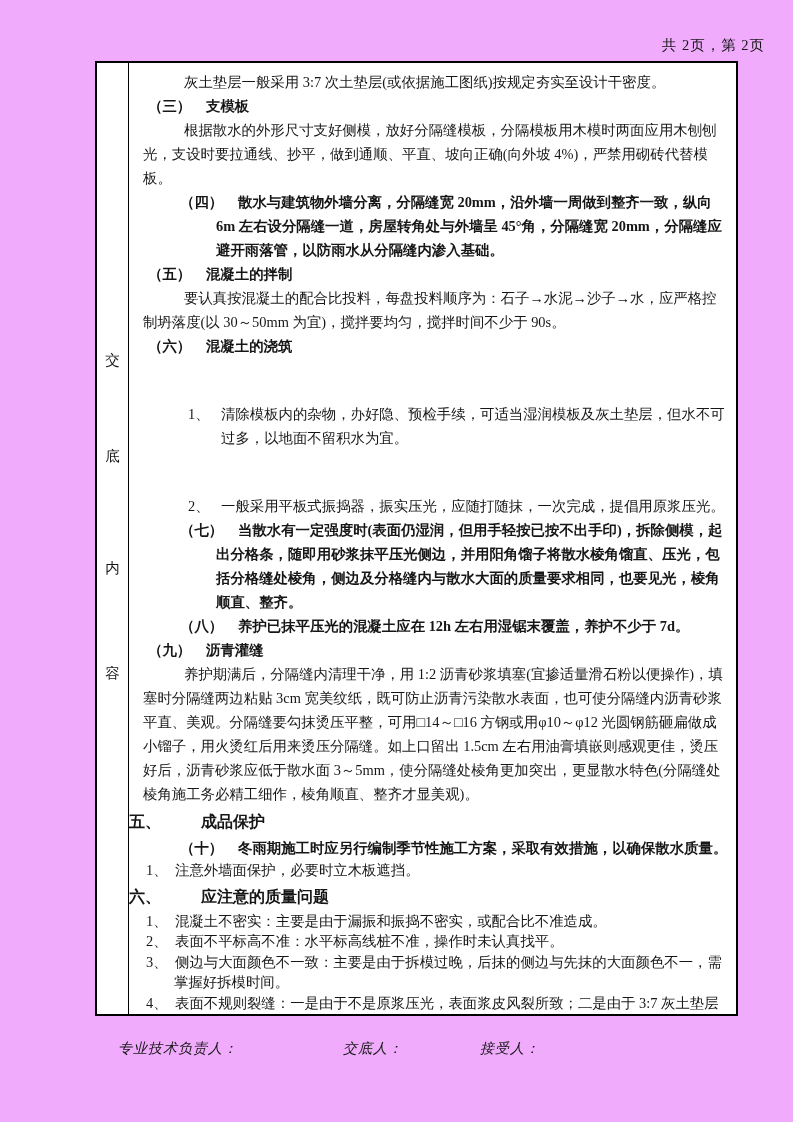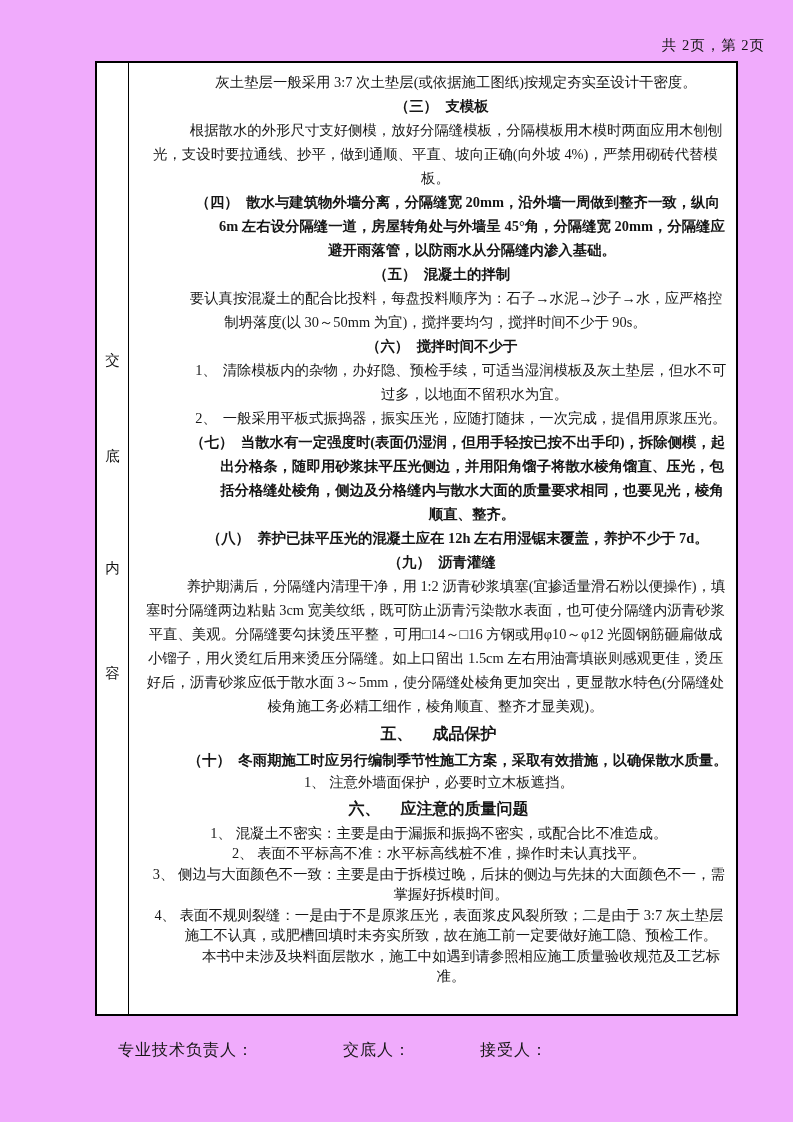--- a/index.html
+++ b/index.html
@@ -30,40 +30,40 @@
   .stub .c0{top:288px}
   .stub .c1{top:384px}
   .stub .c2{top:496px}
   .stub .c3{top:601px}
 
   .content{
     flex:1;box-sizing:border-box;
     padding:7px 8px 0 14px;
     overflow:hidden;
   }
-  .block{font-size:14.4px;line-height:24px;text-align:center;}
+  .block{font-size:14.4px;line-height:24px;}
   .block .marker{display:inline-block;text-indent:0;}
 
   .b-para{text-indent:41px;}
   .b-head{font-weight:bold;padding-left:5px;}
   .b-head .marker{width:58px;}
   .b-item{font-weight:bold;padding-left:41px;text-indent:-36px;margin-left:32px;}
   .b-item .marker{width:58px;}
-  .b-sub{padding-left:78px;text-indent:-33px;}
+  .b-sub{padding-left:78px;text-indent:-33px;margin-top:44px;}
   .b-sub .marker{width:33px;}
   .b-sub5{padding-left:31px;text-indent:-28px;line-height:20.5px;}
   .b-sub5 .marker{width:29px;}
   .b-chapter{
     font-weight:bold;font-size:16px;line-height:24px;
     margin:4px 0 2px -14px;
   }
   .b-chapter .marker{width:72px;}
   .b-deep{padding-left:31px;text-indent:20px;line-height:20.5px;}
 
-  .sig{position:absolute;top:1040px;font-size:16px;letter-spacing:1px;}
+  .sig{position:absolute;top:1040px;font-size:14px;letter-spacing:1px;font-style:italic;}
   .sig-1{left:118px}
   .sig-2{left:343px}
   .sig-3{left:480px}
 </style>
 </head>
 <body>
 
 <div class="sheet">
 
   <div class="page-header">共 2页，第 2页</div>
@@ -77,21 +77,21 @@
       <span class="stub-char c3">容</span>
     </div>
 
     <div class="content">
         <div class="block b-para"><span class="btext">灰土垫层一般采用 3:7 次土垫层(或依据施工图纸)按规定夯实至设计干密度。</span></div>
         <div class="block b-head"><span class="marker">（三）</span><span class="btext">支模板</span></div>
         <div class="block b-para"><span class="btext">根据散水的外形尺寸支好侧模，放好分隔缝模板，分隔模板用木模时两面应用木刨刨光，支设时要拉通线、抄平，做到通顺、平直、坡向正确(向外坡 4%)，严禁用砌砖代替模板。</span></div>
         <div class="block b-item"><span class="marker">（四）</span><span class="btext">散水与建筑物外墙分离，分隔缝宽 20mm，沿外墙一周做到整齐一致，纵向 6m 左右设分隔缝一道，房屋转角处与外墙呈 45°角，分隔缝宽 20mm，分隔缝应避开雨落管，以防雨水从分隔缝内渗入基础。</span></div>
         <div class="block b-head"><span class="marker">（五）</span><span class="btext">混凝土的拌制</span></div>
         <div class="block b-para"><span class="btext">要认真按混凝土的配合比投料，每盘投料顺序为：石子→水泥→沙子→水，应严格控制坍落度(以 30～50mm 为宜)，搅拌要均匀，搅拌时间不少于 90s。</span></div>
-        <div class="block b-head"><span class="marker">（六）</span><span class="btext">搅拌时间不少于</span></div>
+        <div class="block b-head"><span class="marker">（六）</span><span class="btext">混凝土的浇筑</span></div>
         <div class="block b-sub"><span class="marker">1、</span><span class="btext">清除模板内的杂物，办好隐、预检手续，可适当湿润模板及灰土垫层，但水不可过多，以地面不留积水为宜。</span></div>
         <div class="block b-sub"><span class="marker">2、</span><span class="btext">一般采用平板式振捣器，振实压光，应随打随抹，一次完成，提倡用原浆压光。</span></div>
         <div class="block b-item"><span class="marker">（七）</span><span class="btext">当散水有一定强度时(表面仍湿润，但用手轻按已按不出手印)，拆除侧模，起出分格条，随即用砂浆抹平压光侧边，并用阳角馏子将散水棱角馏直、压光，包括分格缝处棱角，侧边及分格缝内与散水大面的质量要求相同，也要见光，棱角顺直、整齐。</span></div>
         <div class="block b-item"><span class="marker">（八）</span><span class="btext">养护已抹平压光的混凝土应在 12h 左右用湿锯末覆盖，养护不少于 7d。</span></div>
         <div class="block b-head"><span class="marker">（九）</span><span class="btext">沥青灌缝</span></div>
         <div class="block b-para"><span class="btext">养护期满后，分隔缝内清理干净，用 1:2 沥青砂浆填塞(宜掺适量滑石粉以便操作)，填塞时分隔缝两边粘贴 3cm 宽美纹纸，既可防止沥青污染散水表面，也可使分隔缝内沥青砂浆平直、美观。分隔缝要勾抹烫压平整，可用□14～□16 方钢或用φ10～φ12 光圆钢筋砸扁做成小镏子，用火烫红后用来烫压分隔缝。如上口留出 1.5cm 左右用油膏填嵌则感观更佳，烫压好后，沥青砂浆应低于散水面 3～5mm，使分隔缝处棱角更加突出，更显散水特色(分隔缝处棱角施工务必精工细作，棱角顺直、整齐才显美观)。</span></div>
         <div class="block b-chapter"><span class="marker">五、</span><span class="btext">成品保护</span></div>
         <div class="block b-item"><span class="marker">（十）</span><span class="btext">冬雨期施工时应另行编制季节性施工方案，采取有效措施，以确保散水质量。</span></div>
         <div class="block b-sub5"><span class="marker">1、</span><span class="btext">注意外墙面保护，必要时立木板遮挡。</span></div>
         <div class="block b-chapter"><span class="marker">六、</span><span class="btext">应注意的质量问题</span></div>

